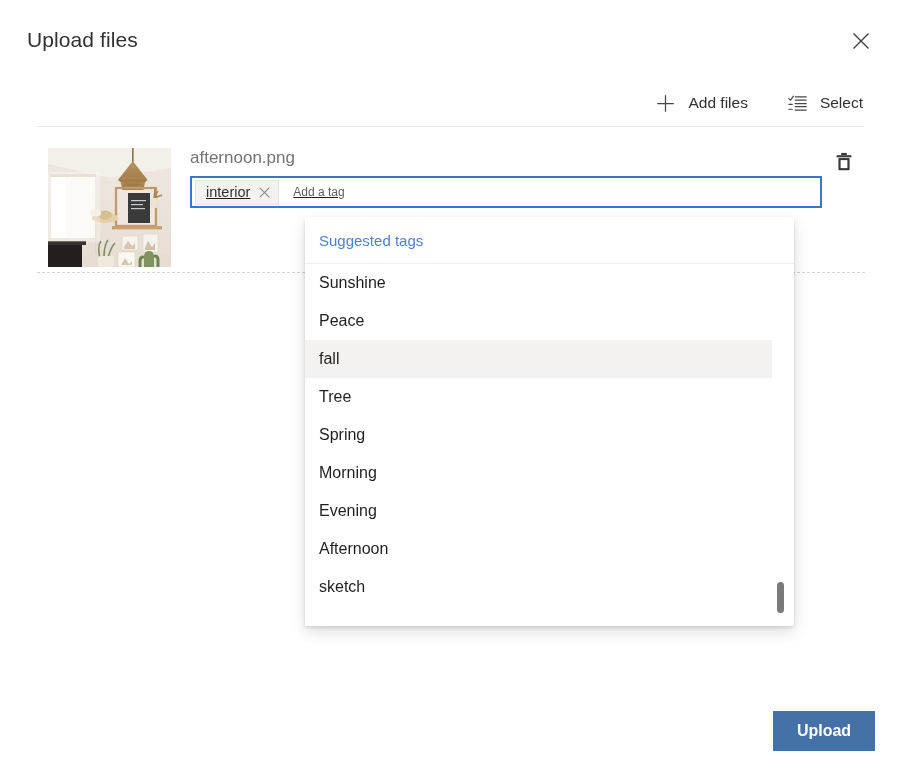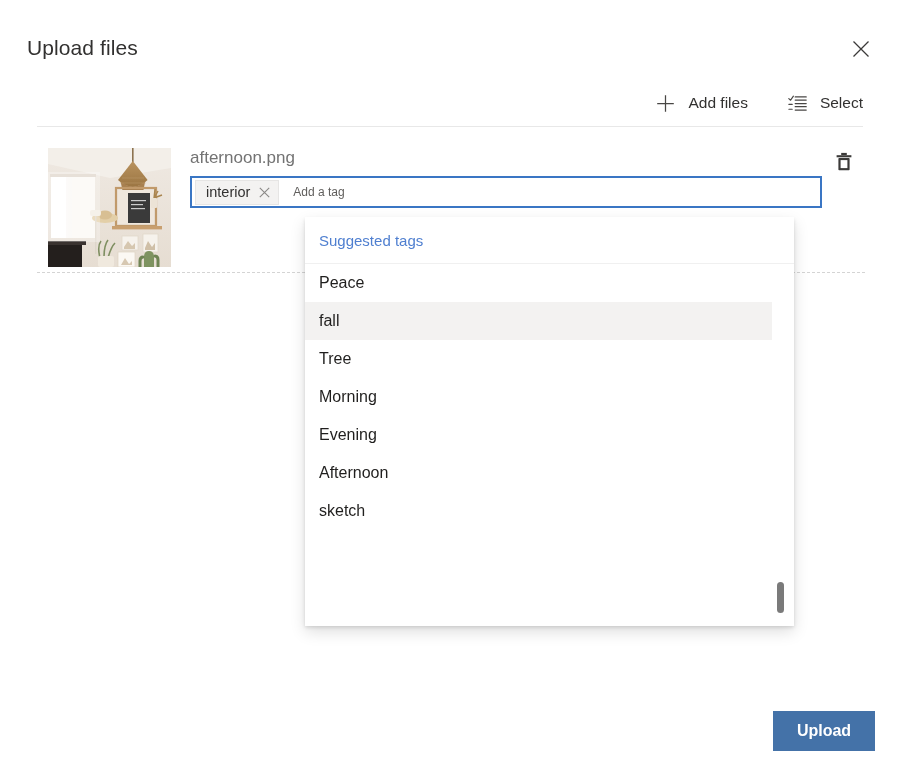--- a/index.html
+++ b/index.html
@@ -20,21 +20,21 @@
   
   .dialog {
     position: absolute;
     inset: 0;
     background: #ffffff;
   }
 
   
   .header {
     position: absolute;
-    left: 0; top: 8px;
+    left: 0; top: 0;
     width: 900px;
     height: 76px;
   }
   .dialog-title {
     position: absolute;
     left: 27px;
     top: 28px;
     font-size: 21px;
     font-weight: 400;
     color: #323130;
@@ -135,20 +135,21 @@
     top: 36px;
     width: 632px;
     height: 32px;
     border: 2px solid #3a76c4;
     background: #ffffff;
     box-sizing: border-box;
     display: flex;
     align-items: center;
     padding-left: 3px;
     cursor: text;
+    text-decoration: underline;
   }
   .tag-pill {
     display: flex;
     align-items: center;
     height: 25px;
     background: #f3f2f1;
     border: 1px solid #e6e5e4;
     box-sizing: border-box;
     padding: 0 0 0 10px;
     cursor: default;
@@ -425,29 +426,35 @@
   </div>
 
   <div class="divider-dashed"></div>
 
   <div class="dropdown">
     <div class="dropdown-header">
       <span class="dropdown-header-label">Suggested tags</span>
     </div>
 
     <div class="suggestion">
+      <span class="suggestion-label">Sunshine</span>
+    </div>
+    <div class="suggestion">
       <span class="suggestion-label">Peace</span>
     </div>
     <div class="suggestion selected">
       <span class="suggestion-label">fall</span>
     </div>
     <div class="suggestion">
       <span class="suggestion-label">Tree</span>
     </div>
     <div class="suggestion">
+      <span class="suggestion-label">Spring</span>
+    </div>
+    <div class="suggestion">
       <span class="suggestion-label">Morning</span>
     </div>
     <div class="suggestion">
       <span class="suggestion-label">Evening</span>
     </div>
     <div class="suggestion">
       <span class="suggestion-label">Afternoon</span>
     </div>
     <div class="suggestion">
       <span class="suggestion-label">sketch</span>

